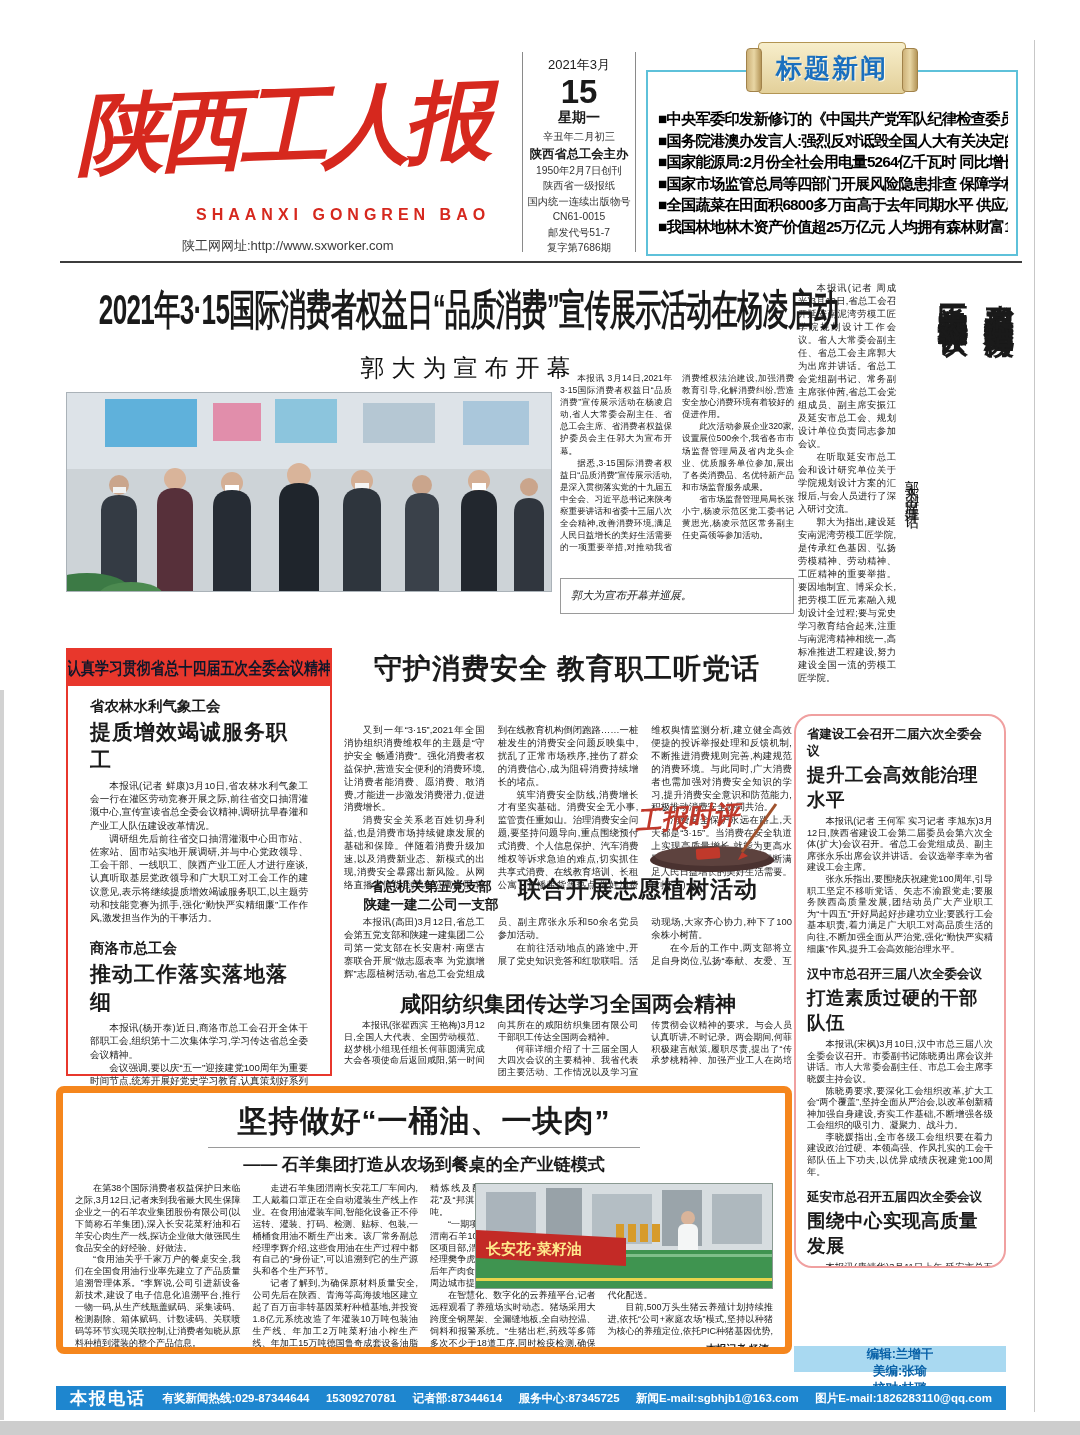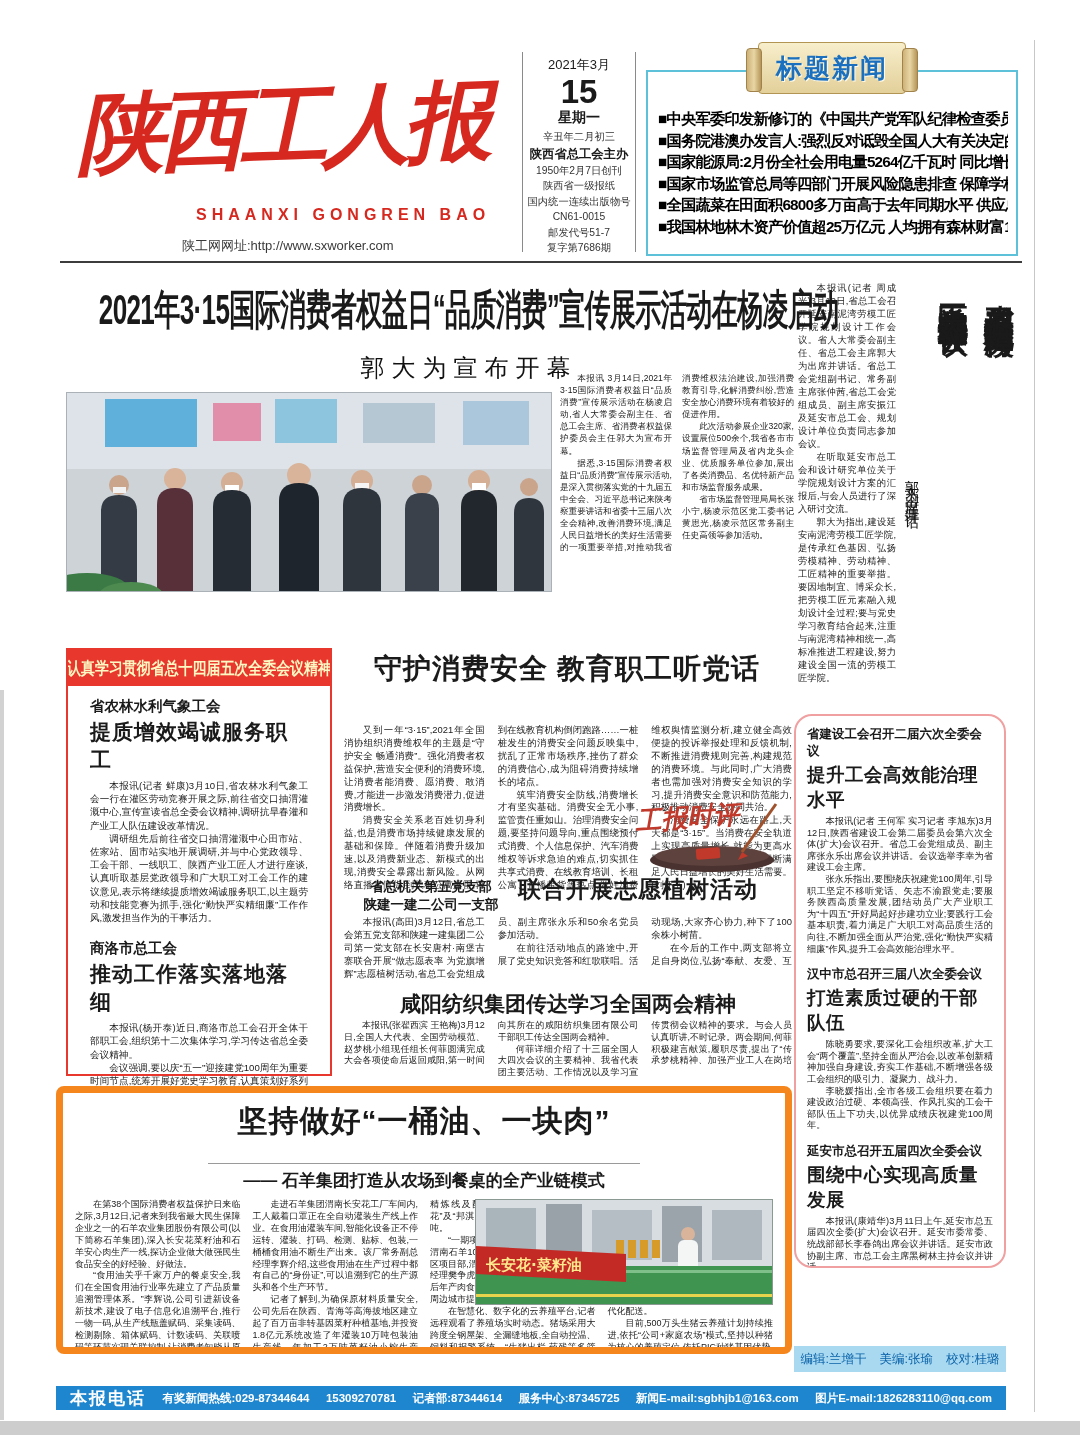--- a/index.html
+++ b/index.html
@@ -58,21 +58,21 @@
     text-align:justify; overflow:hidden; }
   .nnw-deck { left:902px; top:468px; height:240px; writing-mode:vertical-rl; font-size:14.5px;
     letter-spacing:5px; color:#111; }
   .nnw-head { left:926px; top:280px; height:440px; width:96px; writing-mode:vertical-rl;
     font-size:30px; font-weight:900; line-height:46px; letter-spacing:2px; }
   .vline-right { left:1034px; top:40px; width:1px; height:1372px; background:#c7c7c7; }
   .page-edge-left { left:0; top:690px; width:4px; height:730px; background:#d2d2d2; }
 
   
   .sidebar { left:66px; top:648px; width:266px; height:428px; border:2px solid #e8372c; background:#fff; }
-  .sb-banner { height:36px; background:#e8372c; color:#fef9c3; display:flex; align-items:center; justify-content:center; overflow:hidden;text-align:right; }
+  .sb-banner { height:36px; background:#e8372c; color:#0f172a; display:flex; align-items:center; justify-content:center; overflow:hidden;text-align:right; }
   .sb-banner span { white-space:nowrap; font-size:17px; font-weight:900; transform:scaleX(0.82); }
   .sb-inner { padding:8px 22px; }
   .kicker { font-size:14.5px; font-weight:700; margin:3px 0 2px; }
   .sb-title { font-size:21px; font-weight:900; letter-spacing:1px; margin-bottom:5px; }
   .sb-bodytext { font-size:9.6px; line-height:13.2px; text-align:justify; }
   .sb-gap { height:12px; }
 
   
   .consumer-title { left:342px; top:650px; width:450px; text-align:center; font-size:28px; font-weight:900; letter-spacing:1px; }
   .consumer-body { left:344px; top:696px; width:448px; height:176px; columns:3; column-gap:13px;
@@ -89,27 +89,27 @@
     font-size:9px; line-height:11.8px; text-align:justify; overflow:hidden; }
 
   
   .rightbox { left:794px; top:714px; width:212px; height:554px; border:2px solid #f0a0a0; border-radius:18px;
     padding:10px 11px; overflow:hidden; background:#fff; }
   .rb-article { margin-bottom:11px; }
   .rb-kicker { font-size:12.5px; font-weight:700; margin-bottom:2px; }
   .rb-title { font-size:18.5px; font-weight:900; letter-spacing:0.5px; margin-bottom:4px; }
   .rb-body { font-size:9.2px; line-height:11.6px; text-align:justify; }
   .editors-bar { left:794px; top:1346px; width:212px; height:26px; background:#a9d9f1; color:#0a62a8;
-    display:flex; align-items:center; justify-content:space-around; font-size:12.5px; font-weight:400; }
+    display:flex; align-items:center; justify-content:space-around; font-size:12.5px; font-weight:700;flex-direction:column; }
 
   
   .shiyang { left:56px; top:1086px; width:736px; height:268px; border:7px solid #f5861d; border-radius:8px;
     background:#fff; padding:6px 12px; overflow:hidden; }
   .sy-title { text-align:center; font-size:30px; font-weight:900; letter-spacing:1px; margin-top:2px; }
-  .sy-sub { width:62%; margin:21px auto 7px; text-align:center; font-size:17px; font-weight:700;
+  .sy-sub { width:62%; margin:5px auto 7px; text-align:center; font-size:17px; font-weight:700;
     border-top:1px solid #9a9a9a; padding-top:5px; }
   .sy-body { position:relative; height:172px; columns:4; column-gap:12px;
     font-size:9px; line-height:11.9px; text-align:justify; overflow:hidden; }
   .sy-photo { position:absolute; right:0; top:0; width:298px; height:106px; border:1px solid #8a9a92; background:#d7dde0; }
   .sy-byline { position:absolute; right:4px; bottom:0; font-size:10px; font-weight:700; background:#fff; padding-left:8px; }
 
   
   .footer { left:56px; top:1386px; width:950px; height:24px; background:#1e86cf; color:#fff;
     display:flex; align-items:center; justify-content:space-between; padding:0 14px;
     font-size:11.5px; font-weight:700; }
@@ -212,20 +212,21 @@
       <ellipse cx="64" cy="202" rx="32" ry="13" fill="#4c8a50"></ellipse>
     </svg>
   </div>
 
   <div class="abs lead-body">
     <p class="para">本报讯 3月14日,2021年3·15国际消费者权益日“品质消费”宣传展示活动在杨凌启动,省人大常委会副主任、省总工会主席、省消费者权益保护委员会主任郭大为宣布开幕。</p>
     <p class="para">据悉,3·15国际消费者权益日“品质消费”宣传展示活动,是深入贯彻落实党的十九届五中全会、习近平总书记来陕考察重要讲话和省委十三届八次全会精神,改善消费环境,满足人民日益增长的美好生活需要的一项重要举措,对推动我省消费维权法治建设,加强消费教育引导,化解消费纠纷,营造安全放心消费环境有着较好的促进作用。</p>
     <p class="para">此次活动参展企业320家,设置展位500余个,我省各市市场监督管理局及省内龙头企业、优质服务单位参加,展出了各类消费品、名优特新产品和市场监督服务成果。</p>
     <p class="para">省市场监督管理局局长张小宁,杨凌示范区党工委书记黄思光,杨凌示范区常务副主任史高领等参加活动。</p>
   </div>
+  <div class="abs lead-caption">郭大为宣布开幕并巡展。</div>
 
   <div class="abs nnw-body">
     <p class="para">本报讯(记者 周成光)3月12日,省总工会召开延安南泥湾劳模工匠学院规划设计工作会议。省人大常委会副主任、省总工会主席郭大为出席并讲话。省总工会党组副书记、常务副主席张仲茜,省总工会党组成员、副主席安振江及延安市总工会、规划设计单位负责同志参加会议。</p>
     <p class="para">在听取延安市总工会和设计研究单位关于学院规划设计方案的汇报后,与会人员进行了深入研讨交流。</p>
     <p class="para">郭大为指出,建设延安南泥湾劳模工匠学院,是传承红色基因、弘扬劳模精神、劳动精神、工匠精神的重要举措。要因地制宜、博采众长,把劳模工匠元素融入规划设计全过程;要与党史学习教育结合起来,注重与南泥湾精神相统一,高标准推进工程建设,努力建设全国一流的劳模工匠学院。</p>
   </div>
   <div class="abs nnw-deck">郭大为出席并讲话</div>
   <div class="abs nnw-head">
     <div>省总工会召开延安南泥湾劳模</div>
     <div>工匠学院规划设计工作会议</div>
@@ -295,20 +296,21 @@
       <div class="rb-title">提升工会高效能治理水平</div>
       <div class="rb-body">
         <p class="para">本报讯(记者 王何军 实习记者 李旭东)3月12日,陕西省建设工会第二届委员会第六次全体(扩大)会议召开。省总工会党组成员、副主席张永乐出席会议并讲话。会议选举李幸为省建设工会主席。</p>
         <p class="para">张永乐指出,要围绕庆祝建党100周年,引导职工坚定不移听党话、矢志不渝跟党走;要服务陕西高质量发展,团结动员广大产业职工为“十四五”开好局起好步建功立业;要践行工会基本职责,着力满足广大职工对高品质生活的向往,不断加强全面从严治党,强化“勤快严实精细廉”作风,提升工会高效能治理水平。</p>
       </div>
     </div>
     <div class="rb-article">
       <div class="rb-kicker">汉中市总召开三届八次全委会议</div>
       <div class="rb-title">打造素质过硬的干部队伍</div>
       <div class="rb-body">
+        <p class="para">本报讯(宋枫)3月10日,汉中市总三届八次全委会议召开。市委副书记陈晓勇出席会议并讲话。市人大常委会副主任、市总工会主席李晓媛主持会议。</p>
         <p class="para">陈晓勇要求,要深化工会组织改革,扩大工会“两个覆盖”,坚持全面从严治会,以改革创新精神加强自身建设,夯实工作基础,不断增强各级工会组织的吸引力、凝聚力、战斗力。</p>
         <p class="para">李晓媛指出,全市各级工会组织要在着力建设政治过硬、本领高强、作风扎实的工会干部队伍上下功夫,以优异成绩庆祝建党100周年。</p>
       </div>
     </div>
     <div class="rb-article">
       <div class="rb-kicker">延安市总召开五届四次全委会议</div>
       <div class="rb-title">围绕中心实现高质量发展</div>
       <div class="rb-body">
         <p class="para">本报讯(康靖华)3月11日上午,延安市总五届四次全委(扩大)会议召开。延安市委常委、统战部部长李春鸽出席会议并讲话。延安市政协副主席、市总工会主席黑树林主持会议并讲话。</p>
 

